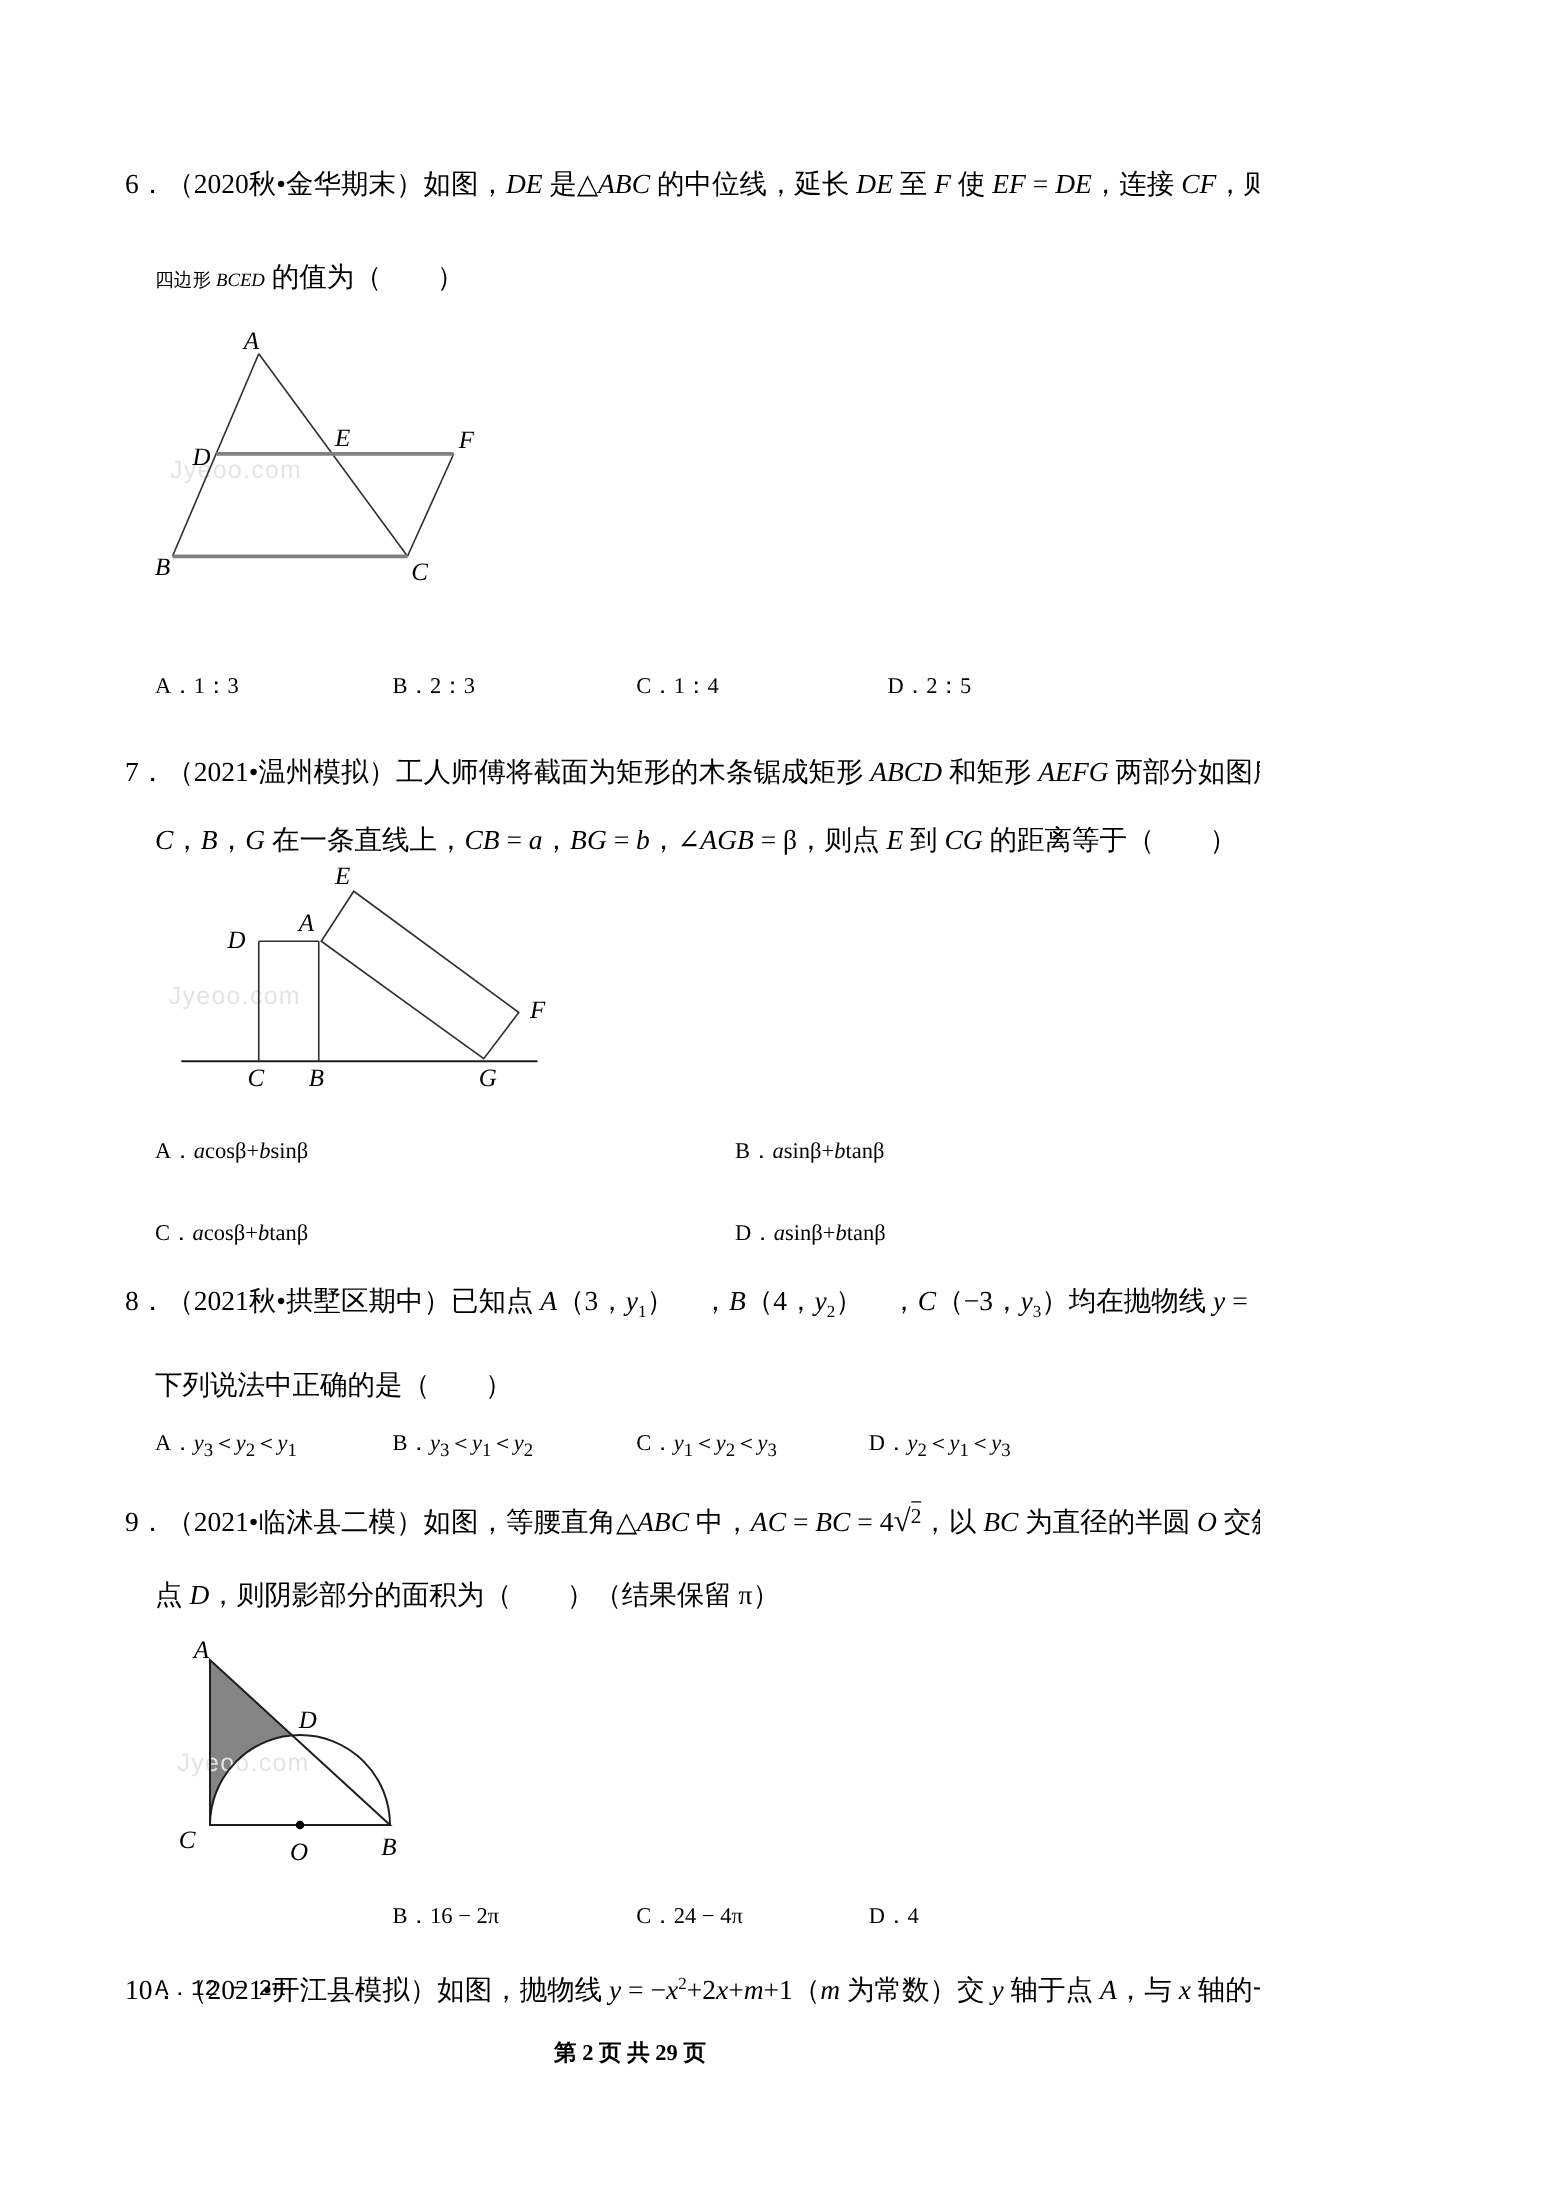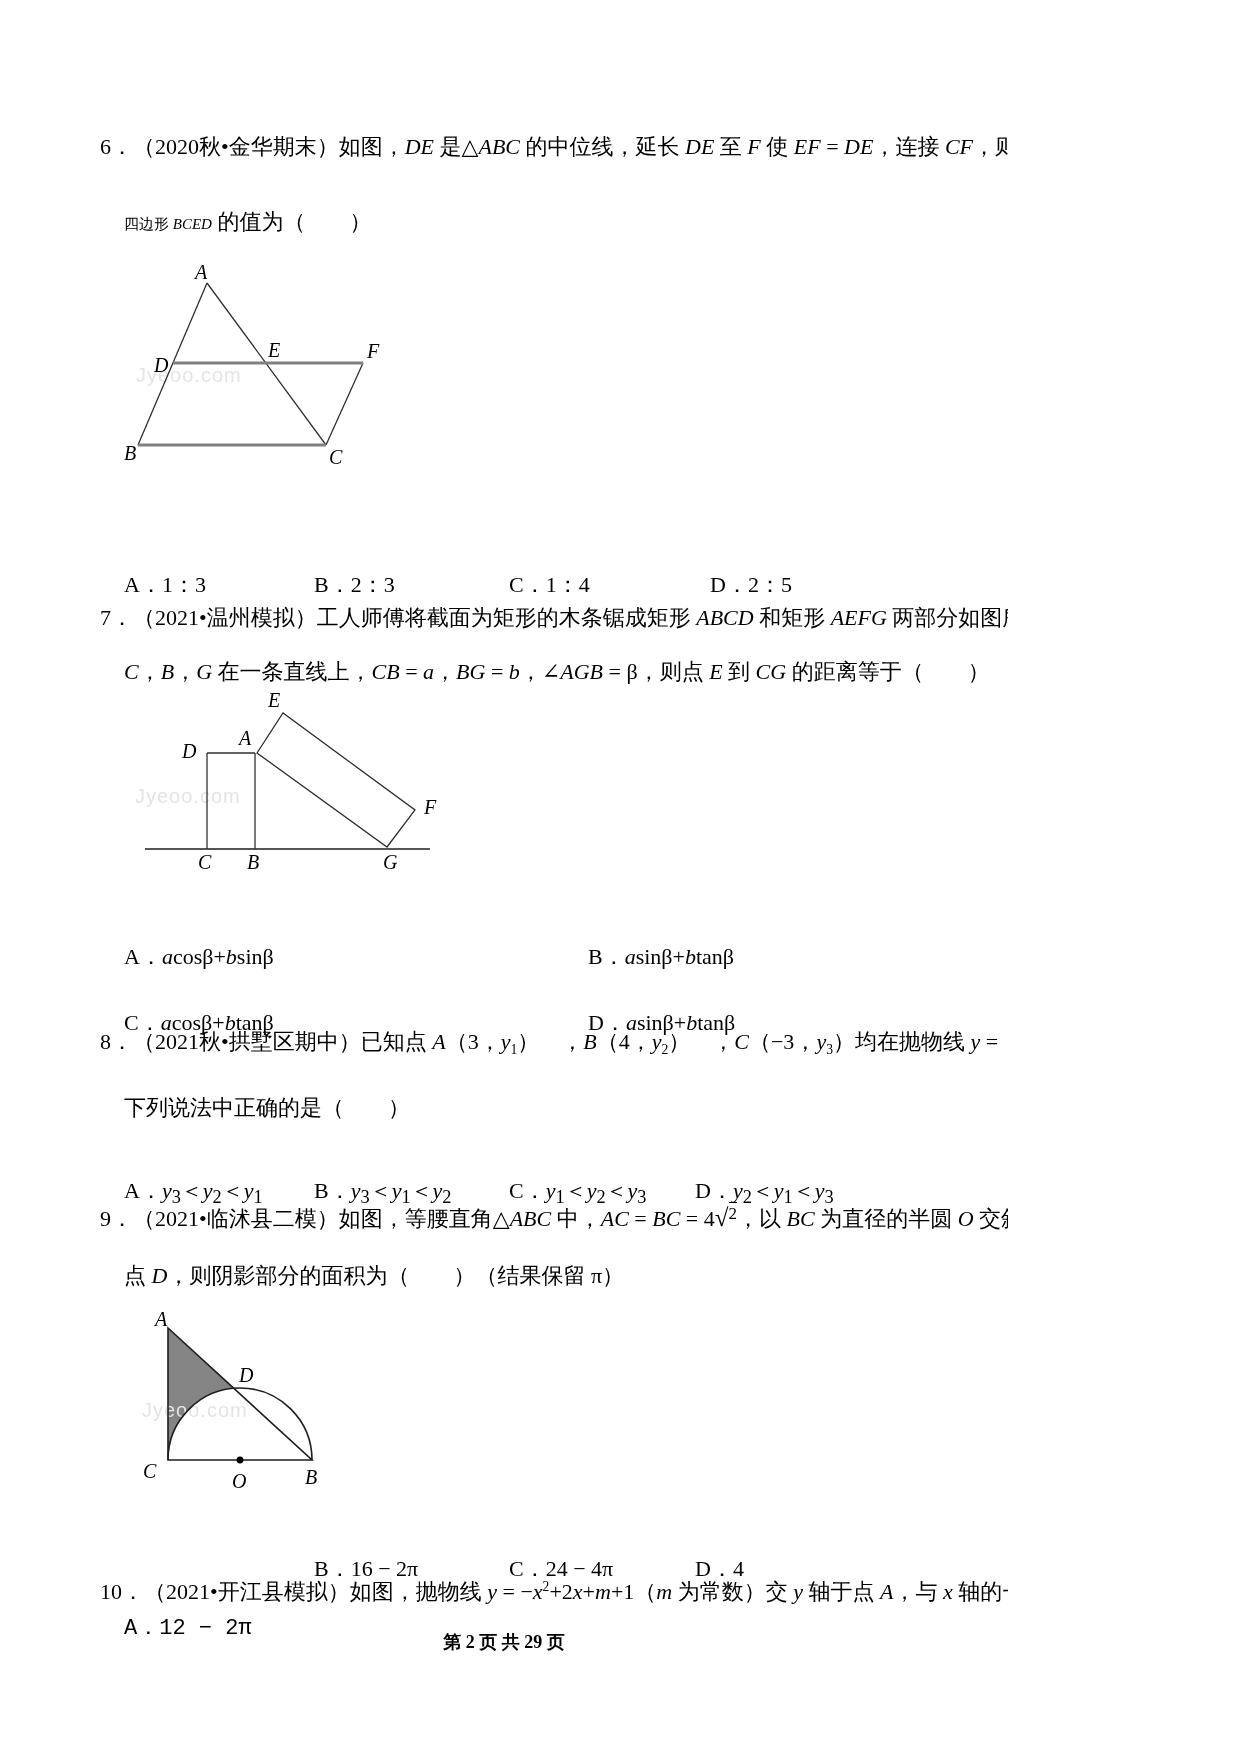--- a/index.html
+++ b/index.html
@@ -3,21 +3,21 @@
 <meta charset="utf-8">
 <style>
   * { margin:0; padding:0; box-sizing:border-box; }
   html,body { background:#ffffff; }
   .page {
     position:relative; width:1008px; height:1754px; background:#ffffff;
     font-family:"Liberation Serif","DejaVu Serif",serif; color:#000;
     overflow:hidden;
   }
   .line { position:absolute; white-space:nowrap; font-size:22px; line-height:1.3; }
-  .opt  { position:absolute; white-space:nowrap; font-size:22px;margin-top:34px; }
+  .opt  { position:absolute; white-space:nowrap; font-size:18px; }
   i { font-style:italic; }
   .line sub { font-size:0.62em; }
   .line sup { font-size:0.62em; }
   .subcont { font-size:15px; }
   
   .frac { display:inline-block; vertical-align:7px; text-align:center; line-height:1.0; margin:0 1px 0 5px; }
   .frac span { display:block; font-size:20px; padding:0 4px; }
   .frac .den { border-top:1.6px solid #000; }
   .bx { font-weight:bold; vertical-align:10px; margin-left:2px; }
   .hsup { font-size:15px; vertical-align:26px; }

